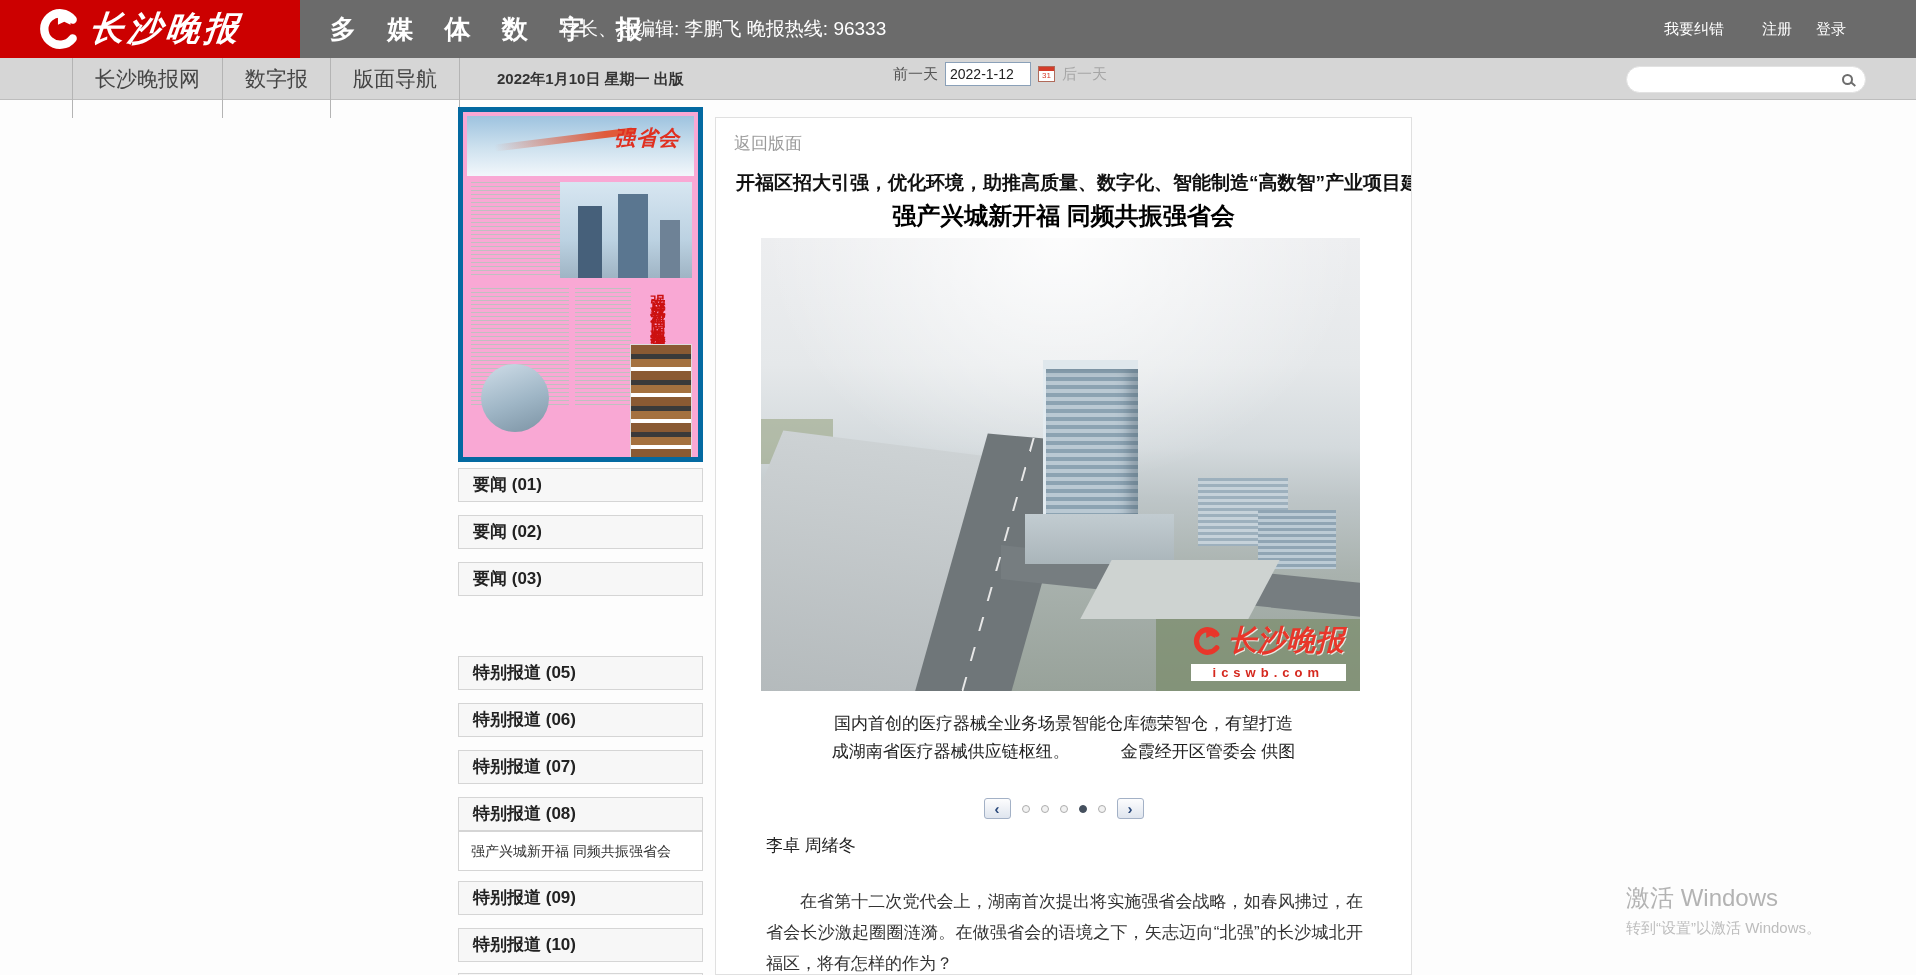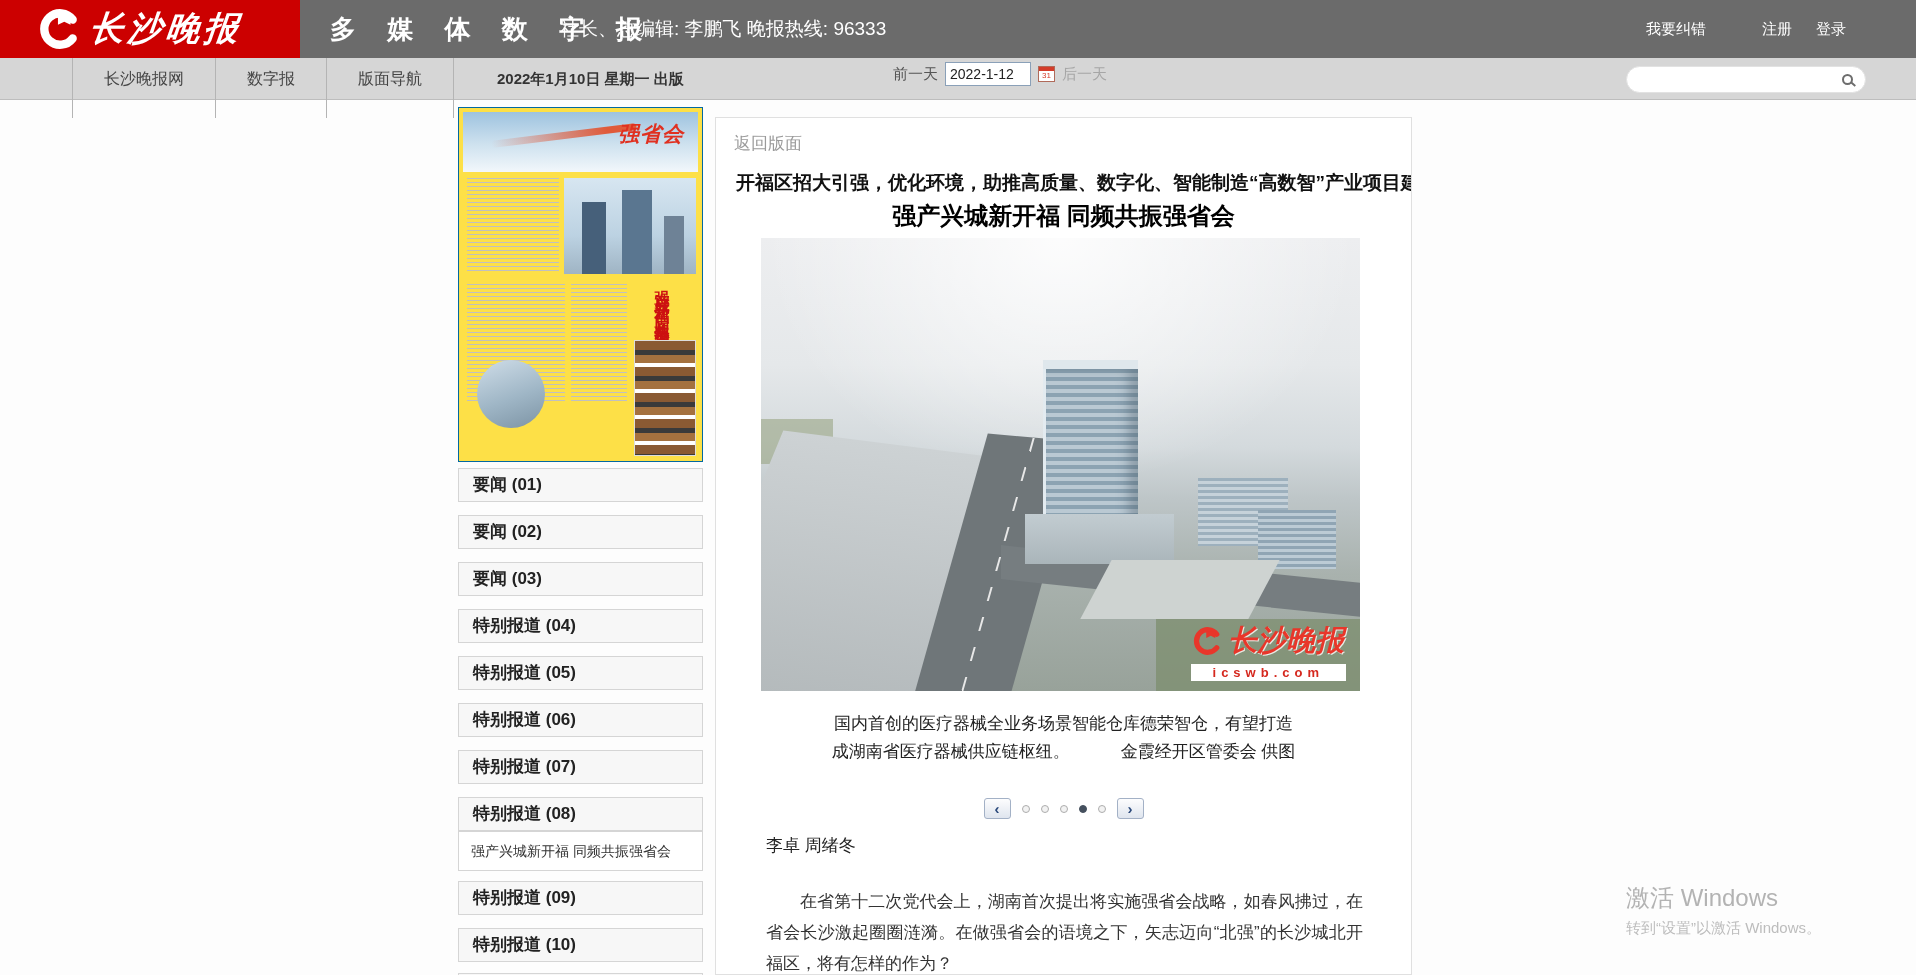--- a/index.html
+++ b/index.html
@@ -9,42 +9,42 @@
 
   
   .header { position:absolute; top:0; left:0; width:1916px; height:58px; background:#6b6b6b; }
   .logo-block { position:absolute; top:0; left:0; width:300px; height:58px; background:#cc0000; display:flex; align-items:center; padding-left:38px; gap:10px; }
   .logo-emblem { width:42px; height:42px; flex:0 0 auto; }
   .logo-text { color:#fff; font-size:34px; font-weight:bold; font-style:italic; letter-spacing:4px; transform:skewX(-6deg); white-space:nowrap; }
   .site-title { position:absolute; left:330px; top:0; height:52px; line-height:58px; color:#fff; font-size:26px; font-weight:bold; letter-spacing:12px; white-space:nowrap; }
   .masthead-info { position:absolute; left:560px; top:0; height:58px; line-height:58px; color:#fff; font-size:19px; white-space:nowrap; }
   .header-links { position:absolute; right:70px; top:0; height:58px; display:flex; align-items:center; gap:24px; }
   .header-link { color:#fff; font-size:15px; cursor:pointer; white-space:nowrap; }
-  .header-link.first { margin-right:32px; }
+  .header-link.first { margin-right:14px; }
 
   
   .subnav { position:absolute; top:58px; left:0; width:1916px; height:42px; background:#d6d6d6; border-bottom:1px solid #bdbdbd; }
   .subnav-items { position:absolute; left:72px; top:0; height:42px; display:flex; }
-  .subnav-item { height:60px; line-height:42px; padding:0 31px; font-size:16px; color:#454545; border-right:1px solid #b4b4b4; cursor:pointer; white-space:nowrap; }
+  .subnav-item { height:60px; line-height:42px; padding:0 22px; font-size:21px; color:#454545; border-right:1px solid #b4b4b4; cursor:pointer; white-space:nowrap; }
   .subnav-item:first-child { border-left:1px solid #b4b4b4; }
   .publish-date { position:absolute; left:497px; top:0; height:42px; line-height:42px; font-size:15px; font-weight:bold; color:#333; white-space:nowrap; }
   .daynav { position:absolute; left:893px; top:0; height:32px; display:flex; align-items:center; gap:7px; }
   .prev-day { font-size:15px; color:#555; cursor:pointer; white-space:nowrap; }
   .next-day { font-size:15px; color:#a6a6a6; cursor:pointer; white-space:nowrap; }
   .date-input { width:86px; height:24px; border:1px solid #8aa0b8; background:#fff; font-size:14px; color:#222; padding:0 4px; font-family:"Liberation Sans",sans-serif; }
   .cal-icon { width:17px; height:16px; border:1px solid #b06a5a; background:#fff; position:relative; cursor:pointer; }
   .cal-icon::before { content:""; position:absolute; top:0; left:0; right:0; height:4px; background:#d43c2a; }
   .cal-icon::after { content:"31"; position:absolute; bottom:0; left:0; right:0; text-align:center; font-size:8px; line-height:11px; color:#d43c2a; }
   .search-box { position:absolute; right:50px; top:8px; width:240px; height:27px; background:#fff; border:1px solid #e2e2e2; border-radius:14px; display:flex; align-items:center; }
   .search-input { flex:1; border:none; outline:none; background:transparent; height:23px; padding:0 12px; font-size:13px; font-family:"Liberation Sans",sans-serif; }
   .mag-icon { width:11px; height:11px; border:2px solid #6d6d6d; border-radius:50%; position:relative; margin-right:12px; cursor:pointer; flex:0 0 auto; }
   .mag-icon::after { content:""; position:absolute; width:6px; height:2px; background:#6d6d6d; transform:rotate(40deg); right:-5px; bottom:-2px; }
 
   
-  .thumb { position:absolute; left:458px; top:107px; width:245px; height:355px; background:#fde047; border:1px solid #0369a1; cursor:pointer; overflow:hidden; }
+  .thumb { position:absolute; left:458px; top:107px; width:245px; height:355px; background:#f9a8d4; border:5px solid #0369a1; cursor:pointer; overflow:hidden; }
   .t-banner { position:absolute; top:4px; left:4px; right:4px; height:60px; background:linear-gradient(180deg,#9ec3df 0%,#cfe2ef 55%,#f2f7fb 100%); overflow:hidden; }
   .t-swoosh { position:absolute; top:20px; left:12%; width:62%; height:7px; background:linear-gradient(90deg,rgba(230,80,60,0) 0%,#e05a3a 80%); border-radius:4px; transform:rotate(-7deg); }
   .t-banner-title { position:absolute; right:14px; top:8px; color:#e03020; font-size:21px; font-weight:bold; font-style:italic; letter-spacing:1px; }
   .t-lines { background:repeating-linear-gradient(180deg,#c0c0c0 0,#c0c0c0 1px,transparent 1px,transparent 4px); }
   .t-l1 { position:absolute; top:70px; left:8px; width:92px; height:96px; }
   .t-cityphoto { position:absolute; top:70px; right:6px; width:132px; height:96px; background:linear-gradient(180deg,#d7e6f1 0%,#bcd2e2 60%,#9fb4c4 100%); overflow:hidden; }
   .t-tower { position:absolute; bottom:0; background:#46607a; }
   .t-tower.a { left:18px; width:24px; height:72px; }
   .t-tower.b { left:58px; width:30px; height:84px; background:#5a7690; }
   .t-tower.c { right:12px; width:20px; height:58px; background:#6e8296; }
@@ -152,21 +152,20 @@
     <div class="t-lines t-l2"></div>
     <div class="t-lines t-l3"></div>
     <div class="t-vhead">强产兴城新开福 同频共振强省会</div>
     <div class="t-circle"></div>
     <div class="t-pallets"></div>
   </div>
 
   <div class="side-item" style="top:468px">要闻 (01)</div>
   <div class="side-item" style="top:515px">要闻 (02)</div>
   <div class="side-item" style="top:562px">要闻 (03)</div>
-  <div class="side-item" style="top:609px">特别报道 (04)</div>
   <div class="side-item" style="top:656px">特别报道 (05)</div>
   <div class="side-item" style="top:703px">特别报道 (06)</div>
   <div class="side-item" style="top:750px">特别报道 (07)</div>
   <div class="side-item" style="top:797px">特别报道 (08)</div>
   <div class="side-subitem" style="top:831px">强产兴城新开福 同频共振强省会</div>
   <div class="side-item" style="top:881px">特别报道 (09)</div>
   <div class="side-item" style="top:928px">特别报道 (10)</div>
   <div class="side-item" style="top:973px"></div>
 
   <div class="panel">

